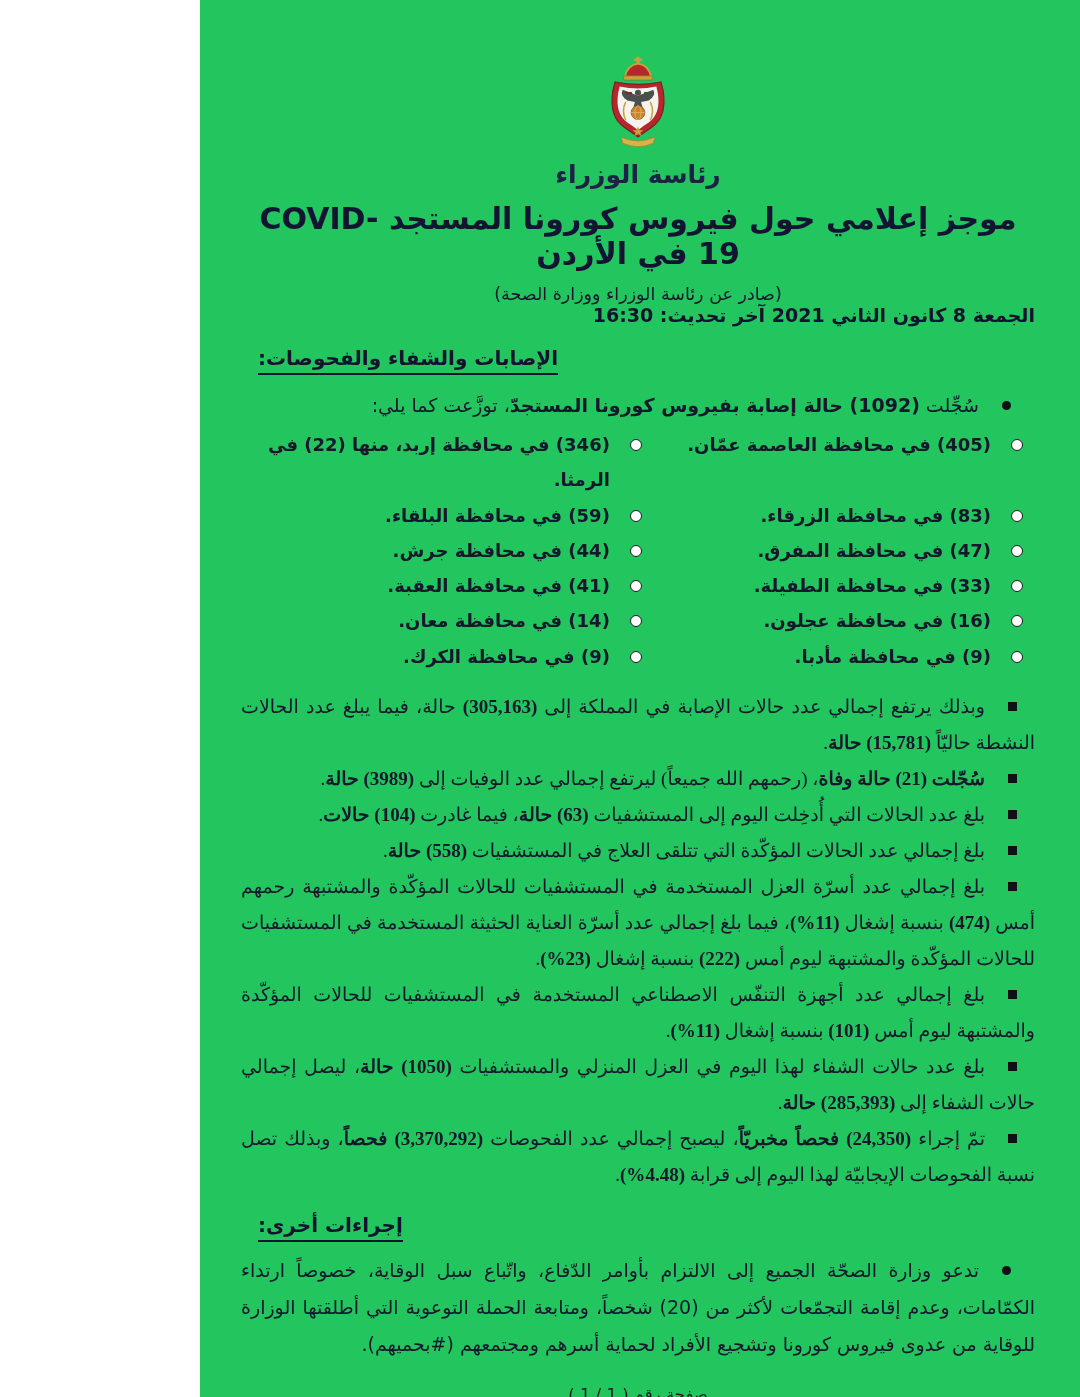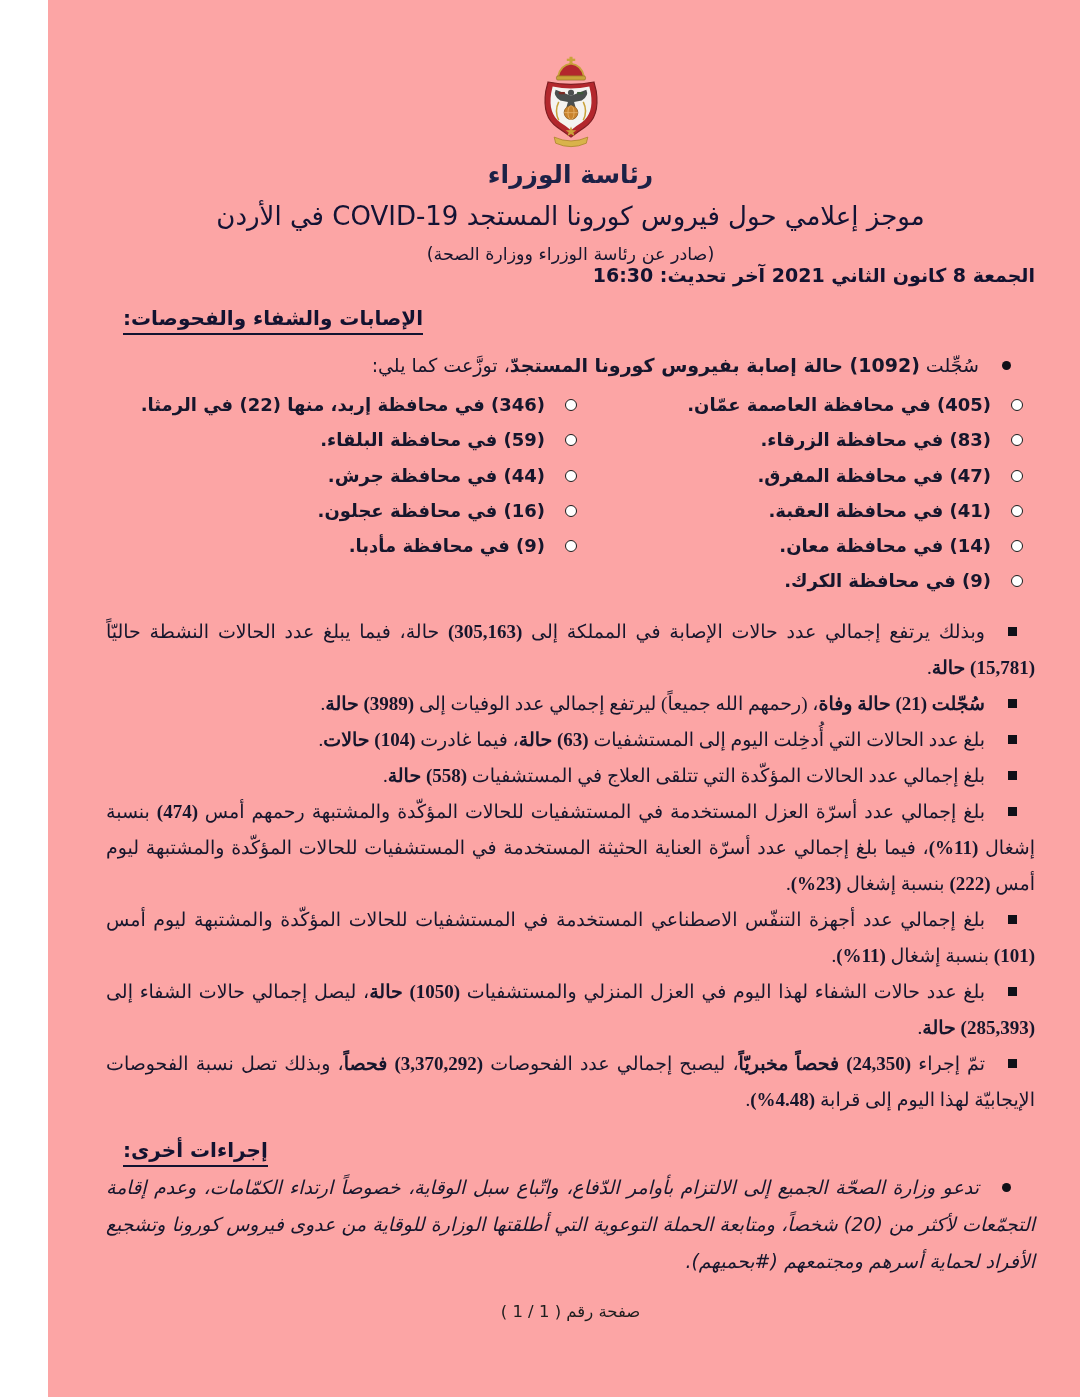--- a/index.html
+++ b/index.html
@@ -1,43 +1,43 @@
 <!DOCTYPE html>
 <html lang="ar" dir="rtl"><head>
 <meta charset="utf-8">
 <style>
   html,body{margin:0;padding:0;}
   body{
     width:1080px;height:1397px;background:#ffffff;
     font-family:"DejaVu Sans",sans-serif;color:#16162c;direction:rtl;
   }
-  .page{box-sizing:border-box;width:1032px;height:1397px;overflow:hidden;
-        padding:56px 45px 24px 58px;position:relative;background:#fca5a5;}
+  .page{box-sizing:border-box;width:880px;height:1397px;overflow:hidden;
+        padding:56px 45px 24px 41px;position:relative;background:#22c55e;}
   header{text-align:center;}
   .crest{line-height:0;}
   .crest svg{display:block;margin:0 auto;}
   .calligraphy{font-size:25px;font-weight:bold;color:#1c2146;margin-top:3px;letter-spacing:.5px;}
-  .title{font-size:26px;font-weight:normal;color:#131334;margin:12px 0 0;}
+  .title{font-size:30px;font-weight:bold;color:#131334;margin:12px 0 0;}
   .subtitle{font-size:17.5px;font-weight:normal;color:#16162e;margin-top:13px;}
   .dateline{font-size:19px;font-weight:bold;color:#131330;text-align:right;}
   h2.sec{font-size:20px;font-weight:bold;color:#131330;text-align:left;margin:20px 17px 0;}
   h2.sec .ul{border-bottom:2.2px solid #131330;padding-bottom:3px;display:inline-block;}
   .bullet-par{position:relative;font-size:19px;line-height:37px;margin:12px 0 0;
               text-indent:56px;text-align:justify;}
   .dot{position:absolute;right:24px;top:14px;width:9px;height:9px;border-radius:50%;background:#101018;}
   .gov-grid{display:grid;grid-template-columns:48% 52%;margin-top:3px;}
   .gov-item{position:relative;font-weight:bold;font-size:18px;line-height:35.3px;padding-right:44px;}
   .ring{position:absolute;right:12px;top:12px;width:10px;height:10px;border:1.6px solid #1b1b1b;
         border-radius:50%;background:#fff;}
   .stats{margin-top:15px;}
   .stat{position:relative;font-size:19px;line-height:36px;margin:0;
         text-align:justify;text-indent:50px;font-family:Liberation Serif, serif;}
   .sq{position:absolute;right:18px;top:13px;width:9px;height:9px;background:#101018;}
   .action{margin-top:8px;}
-  .action .bullet-par{margin-top:2px;line-height:37px;font-style:italic;}
+  .action .bullet-par{margin-top:10px;line-height:37px;}
   footer{text-align:center;font-size:16.5px;color:#1d1d1d;margin-top:22px;}
   b{font-weight:bold;}
 </style>
 </head>
 <body>
 
 <div class="page">
 
   <header>
     <div class="crest">
@@ -90,20 +90,21 @@
       <span><span>سُجِّلت </span><b>(1092) حالة إصابة بفيروس كورونا المستجدّ</b><span>، توزَّعت كما يلي:</span></span>
     </p>
 
     <div class="gov-grid">
       <div class="gov-item"><span class="ring"></span><span>(405) في محافظة العاصمة عمّان.</span></div>
       <div class="gov-item"><span class="ring"></span><span>(346) في محافظة إربد، منها (22) في الرمثا.</span></div>
       <div class="gov-item"><span class="ring"></span><span>(83) في محافظة الزرقاء.</span></div>
       <div class="gov-item"><span class="ring"></span><span>(59) في محافظة البلقاء.</span></div>
       <div class="gov-item"><span class="ring"></span><span>(47) في محافظة المفرق.</span></div>
       <div class="gov-item"><span class="ring"></span><span>(44) في محافظة جرش.</span></div>
+      <div class="gov-item"><span class="ring"></span><span>(33) في محافظة الطفيلة.</span></div>
       <div class="gov-item"><span class="ring"></span><span>(41) في محافظة العقبة.</span></div>
       <div class="gov-item"><span class="ring"></span><span>(16) في محافظة عجلون.</span></div>
       <div class="gov-item"><span class="ring"></span><span>(14) في محافظة معان.</span></div>
       <div class="gov-item"><span class="ring"></span><span>(9) في محافظة مأدبا.</span></div>
       <div class="gov-item"><span class="ring"></span><span>(9) في محافظة الكرك.</span></div>
     </div>
 
     <div class="stats">
       <p class="stat"><span class="sq"></span><span><span>وبذلك يرتفع إجمالي عدد حالات الإصابة في المملكة إلى </span><b>(305,163)</b><span> حالة، فيما يبلغ عدد الحالات النشطة حاليّاً </span><b>(15,781) حالة</b><span>.</span></span></p>
       <p class="stat"><span class="sq"></span><span><b>سُجّلت (21) حالة وفاة</b><span>، (رحمهم الله جميعاً) ليرتفع إجمالي عدد الوفيات إلى </span><b>(3989) حالة</b><span>.</span></span></p>

